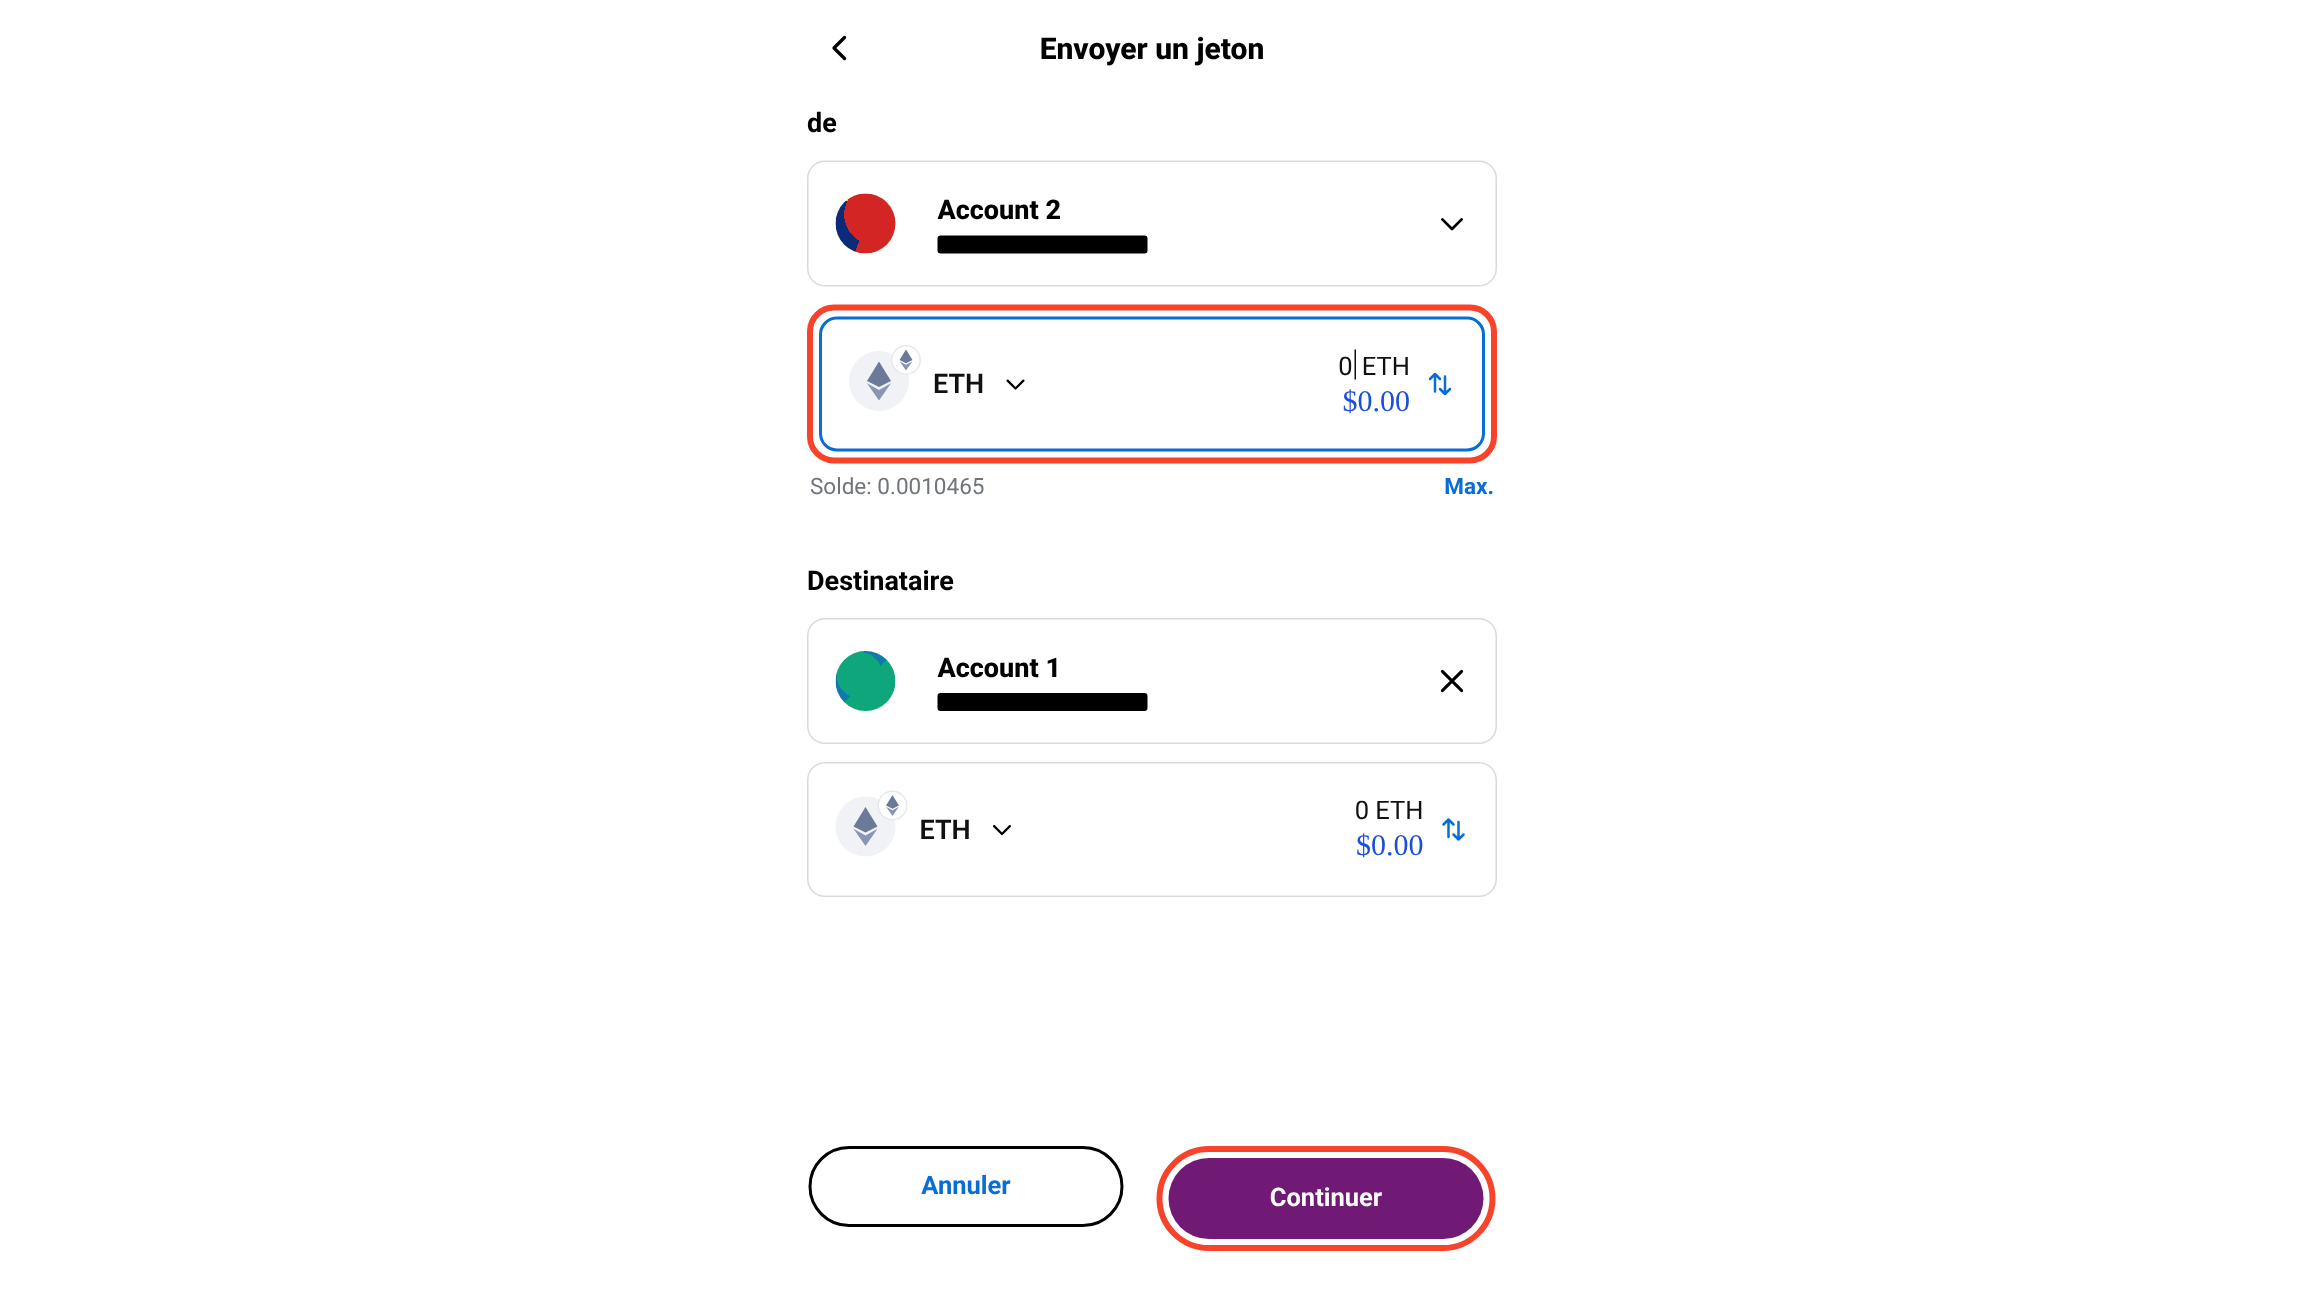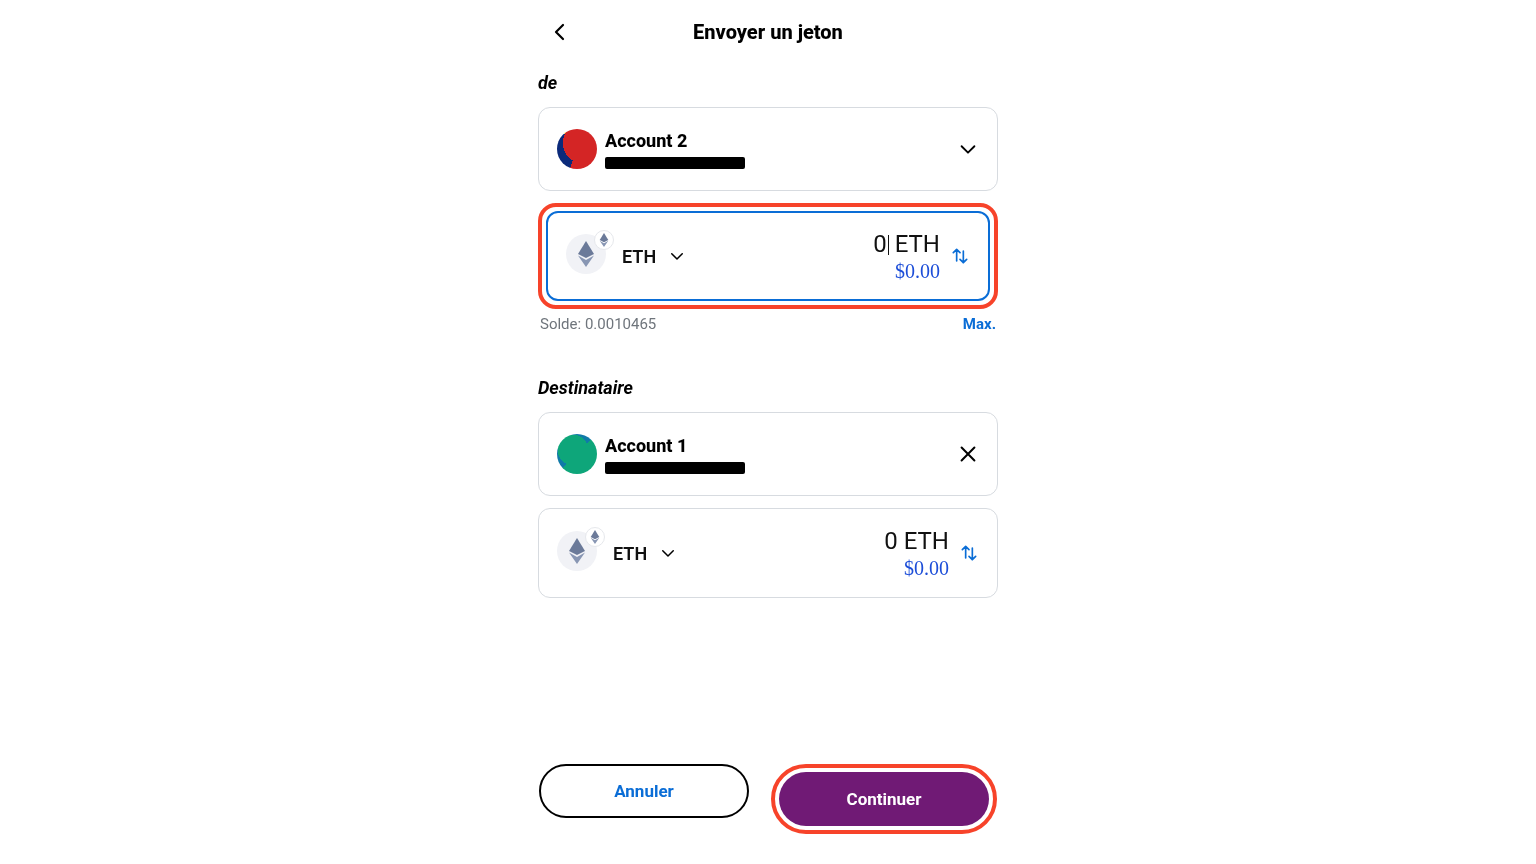--- a/index.html
+++ b/index.html
@@ -34,29 +34,28 @@
     font-size: 20px;
     font-weight: 800;
     color: #000;
   }
   .section-label {
     font-size: 18px;
     font-weight: 700;
     color: #000;
     margin-bottom: 14px;
     margin-top: 6px;
-    font-style: italic;
   }
   .card {
     border: 1px solid #d7dbe0;
     border-radius: 12px;
     padding: 14px 18px;
     display: flex;
     align-items: center;
-    gap: 8px;
+    gap: 28px;
     margin-bottom: 12px;
   }
   .card.account {
     height: 84px;
   }
   .card.token {
     height: 90px;
     justify-content: space-between;
   }
   .avatar {
@@ -108,21 +107,21 @@
     display:flex; align-items:center; justify-content:center;
   }
   .token-left {
     display: flex; align-items: center; gap: 12px;
   }
   .token-symbol { font-size: 18px; font-weight: 600; color: #111; }
   .token-right {
     display: flex; align-items: center; gap: 10px;
   }
   .amt-block { text-align: right; }
-  .amt-top { font-size: 24px; color: #111; }
+  .amt-top { font-size: 17px; color: #111; }
   .amt-bot { font-size: 20px; color: #1d4ed8; margin-top:2px;font-family:Liberation Serif, serif; }
   .swap-icon { width: 20px; height: 20px; }
   .balance-row {
     display: flex; justify-content: space-between;
     font-size: 15px;
     margin: 6px 2px 44px 2px;
   }
   .bal-text { color: #6f757c; }
   .max-link { color: #0a6dd6; font-weight: 700; cursor: pointer; }
   

